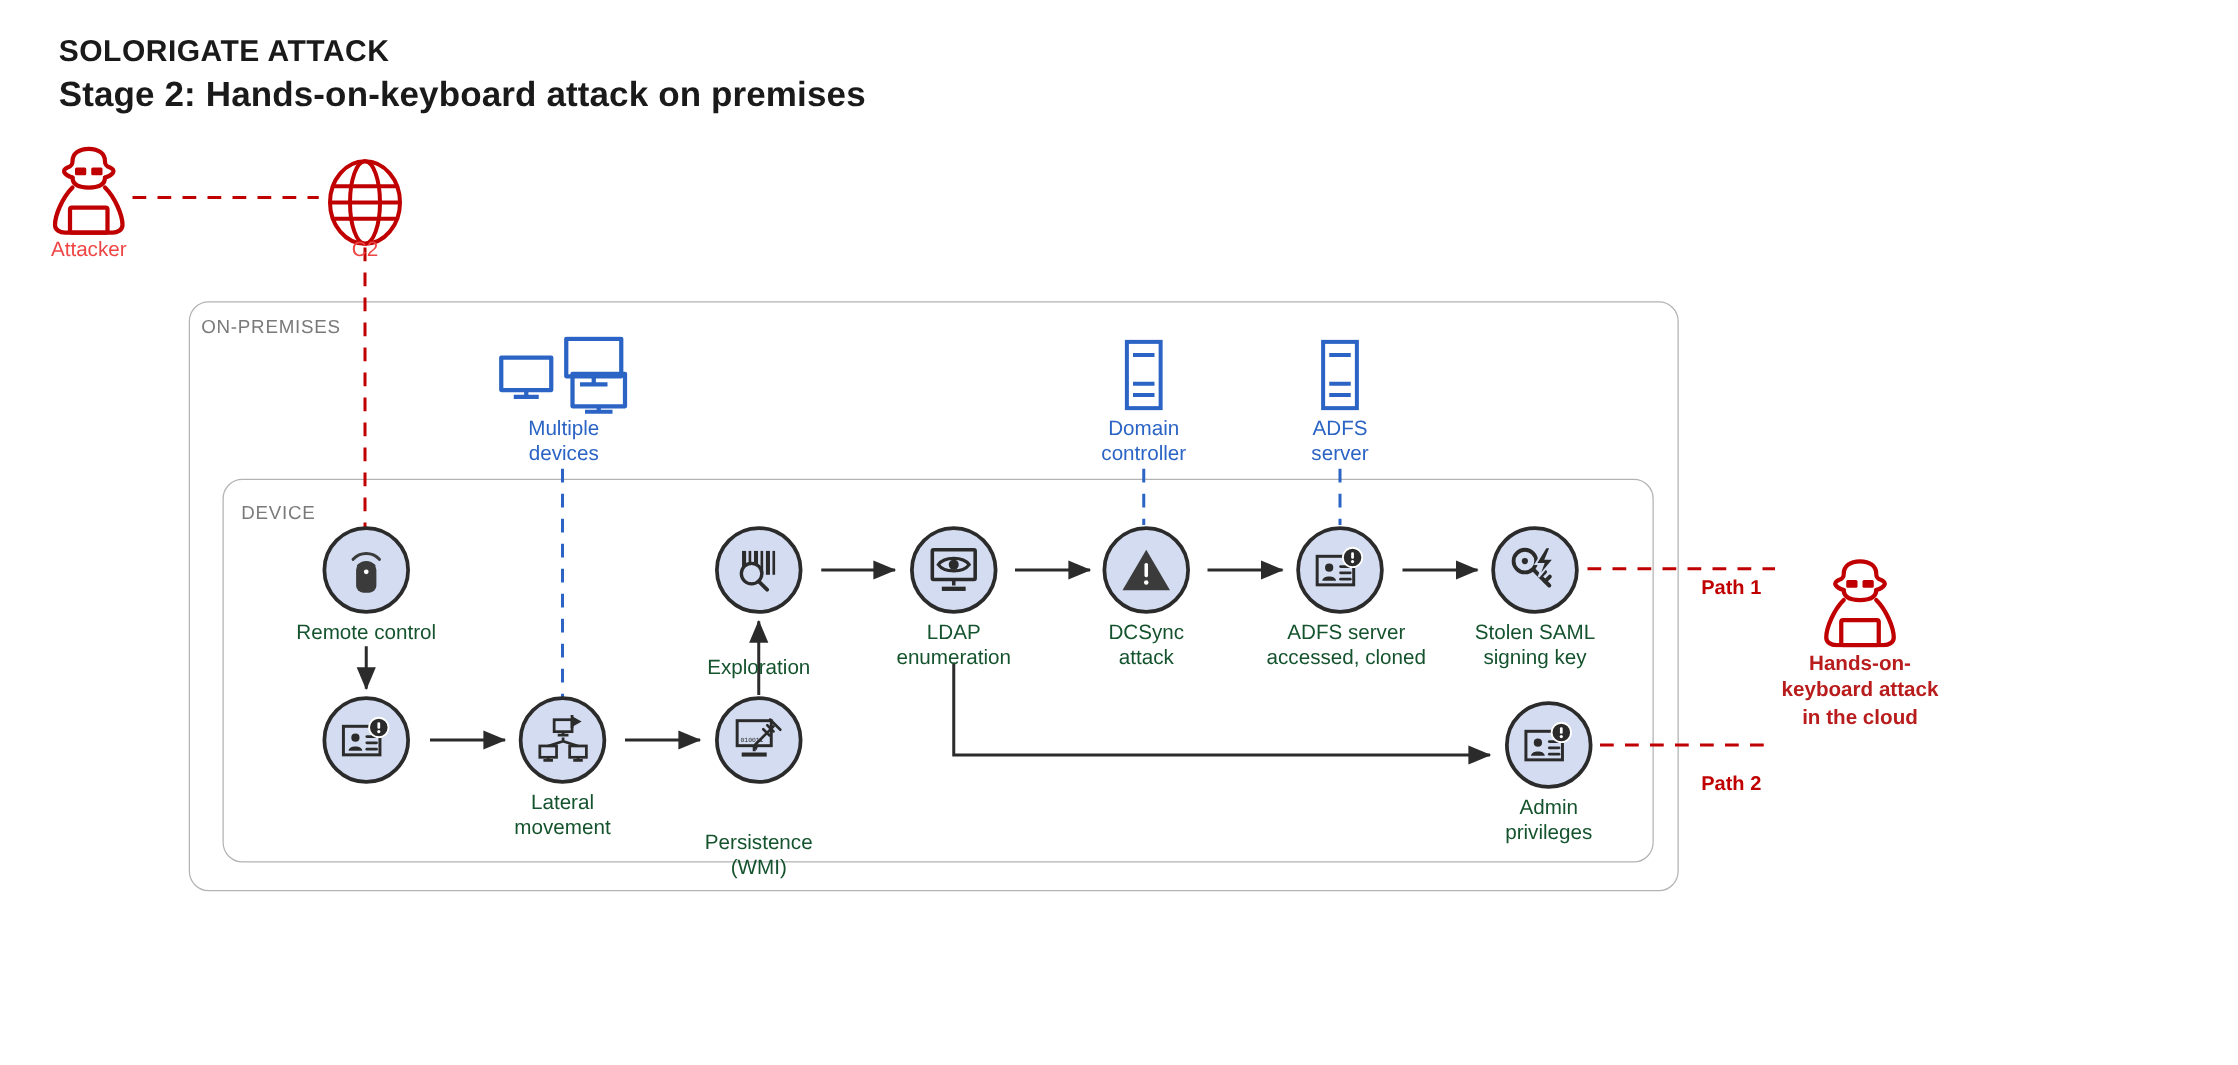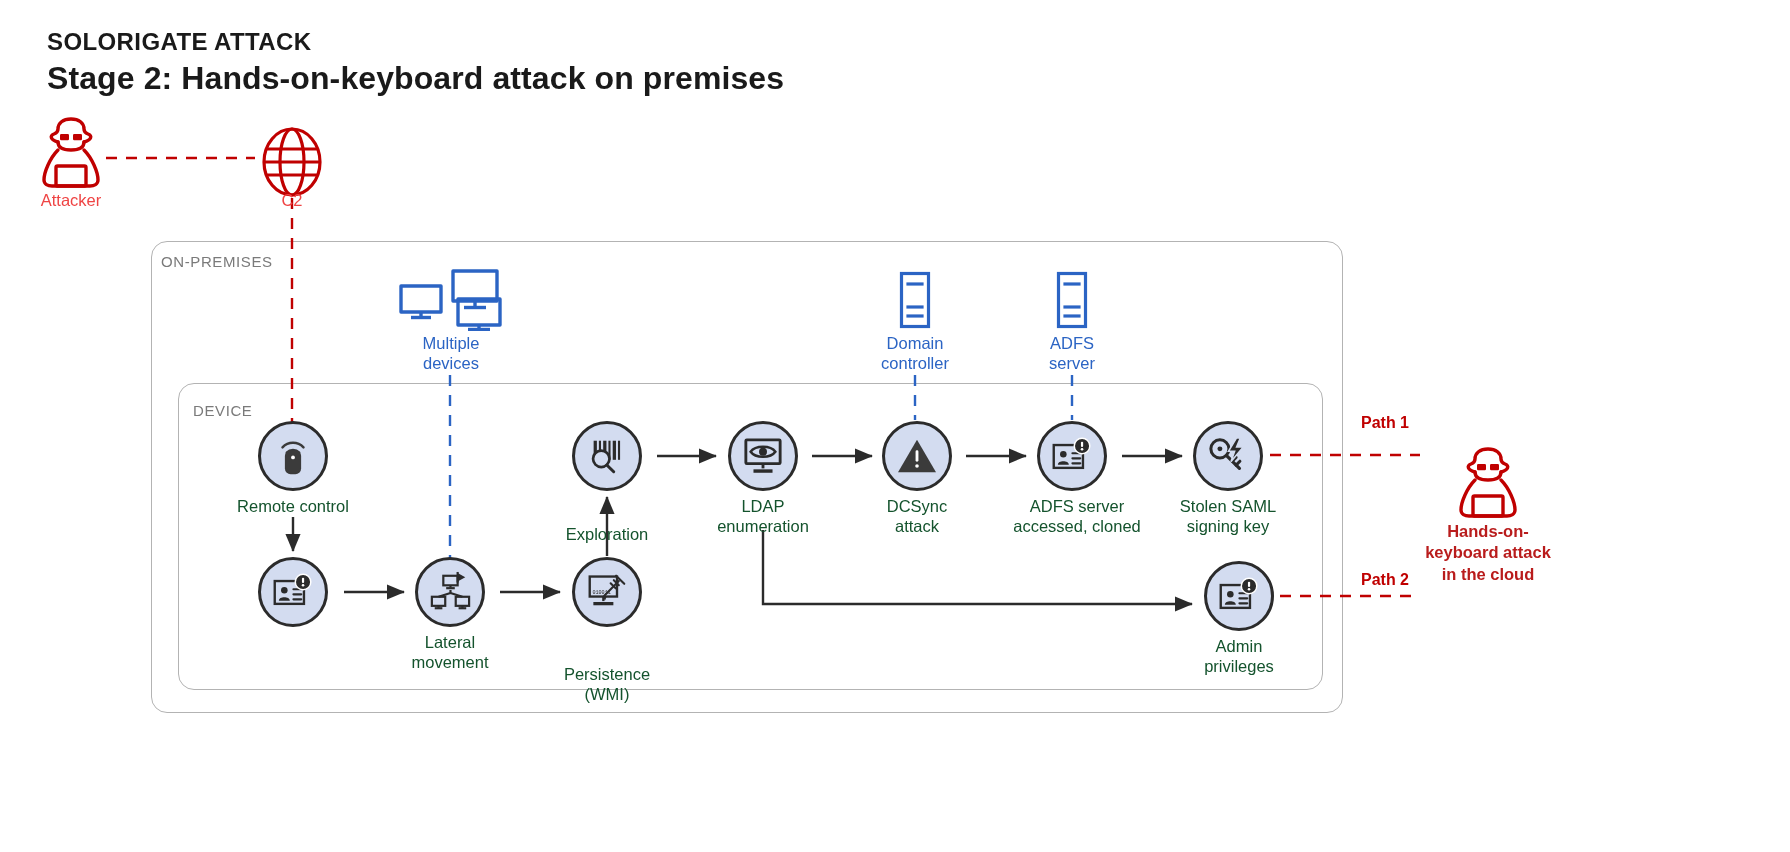--- a/index.html
+++ b/index.html
@@ -6,28 +6,28 @@
   body{
     width:1790px;height:852px;position:relative;overflow:hidden;
     font-family:"Liberation Sans", sans-serif;
     color:#262626;
   }
   .stage{position:absolute;left:0;top:0;width:1790px;height:762px;}
 
   
   #title-block{position:absolute;left:47px;top:27px;}
   #title-line1{font-size:24px;font-weight:700;letter-spacing:.4px;color:#1a1a1a;line-height:1.22;}
-  #title-line2{font-size:32px;font-weight:700;letter-spacing:.1px;color:#1a1a1a;line-height:1.22;margin-top:3px;}
+  #title-line2{font-size:28px;font-weight:700;letter-spacing:.1px;color:#1a1a1a;line-height:1.22;margin-top:3px;}
 
   
   .lbl{position:absolute;text-align:center;line-height:1.22;white-space:pre-line;}
   .node-label{font-size:16.5px;color:#14532d;font-weight:400;}
   .blue-label{font-size:16.5px;color:#2b64c4;font-weight:400;}
   .red-label{font-size:16.5px;color:#ef4444;font-weight:400;}
-  .red-label-b{font-size:16px;color:#c00000;font-weight:700;}
+  .red-label-b{font-size:16px;color:#c00000;font-weight:700;margin-top:48px;}
   .red-label-big{font-size:16.5px;color:#b91c1c;font-weight:700;line-height:1.3;}
   .zone-label{position:absolute;font-size:15px;color:#7a7a7a;letter-spacing:.6px;}
 
   
   .zone-box{position:absolute;border:1.6px solid #b3b3b3;border-radius:16px;background:transparent;}
 
   
   .node{position:absolute;width:70px;height:70px;border-radius:50%;
         background:#d3dcf0;border:3.2px solid #2b2b2b;box-sizing:border-box;
         display:flex;align-items:center;justify-content:center;}

